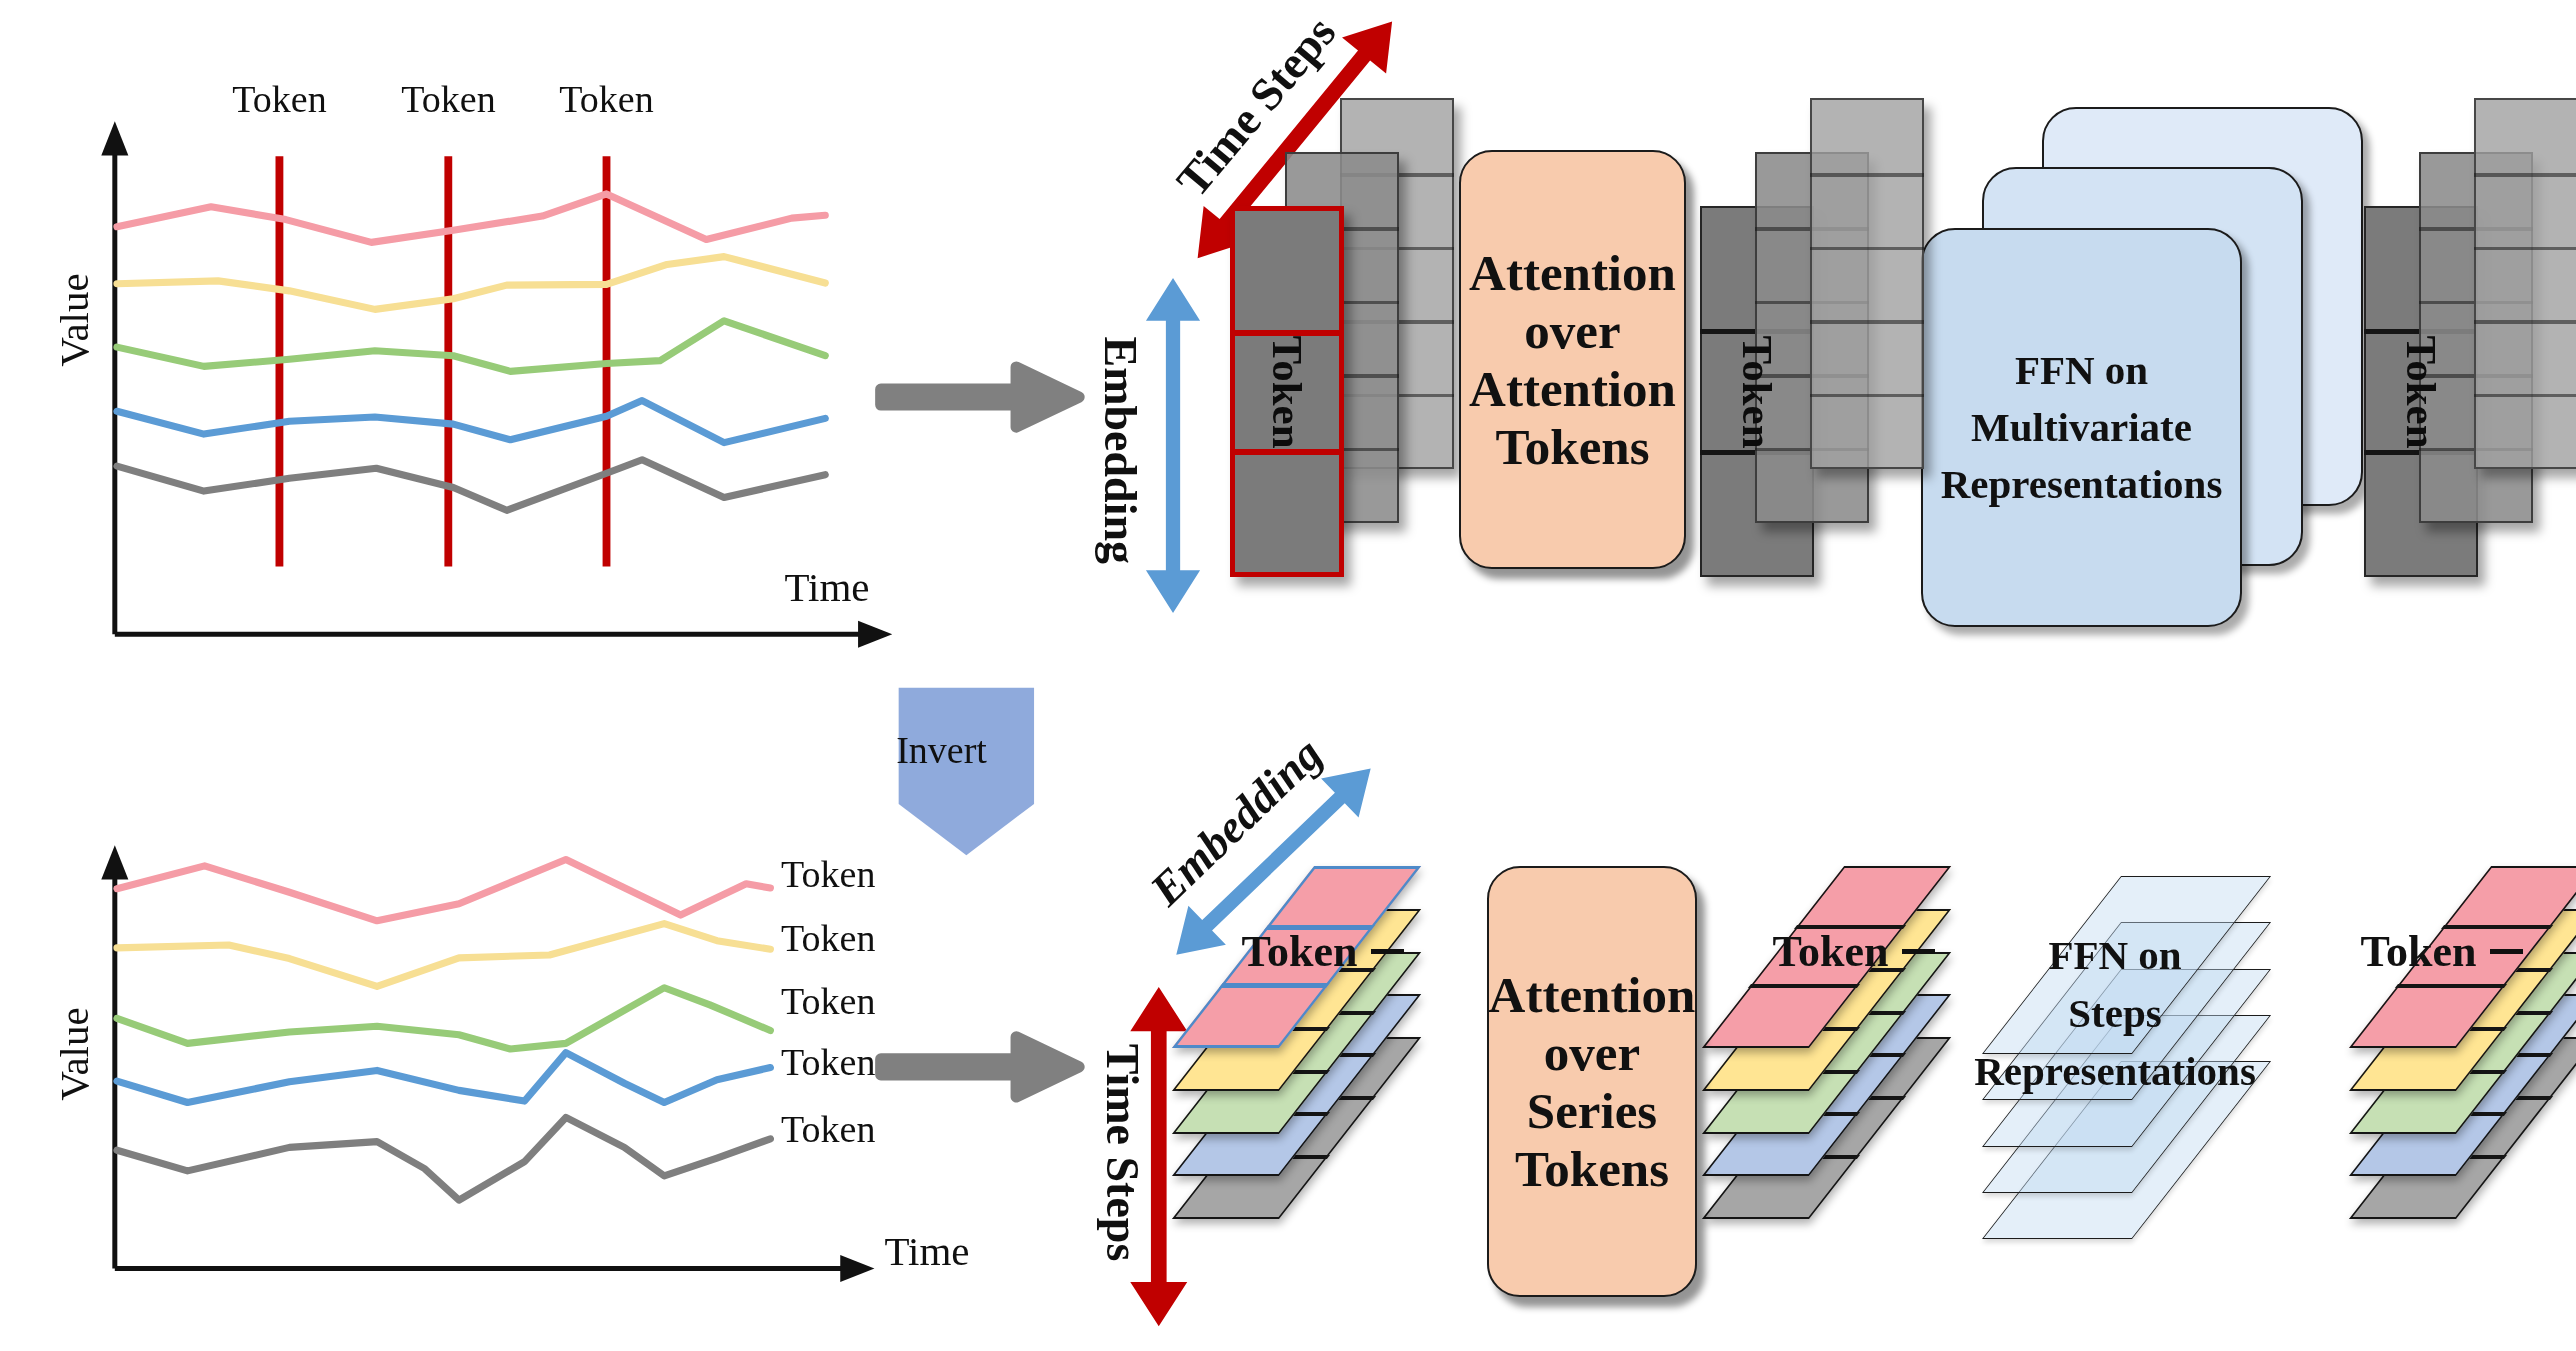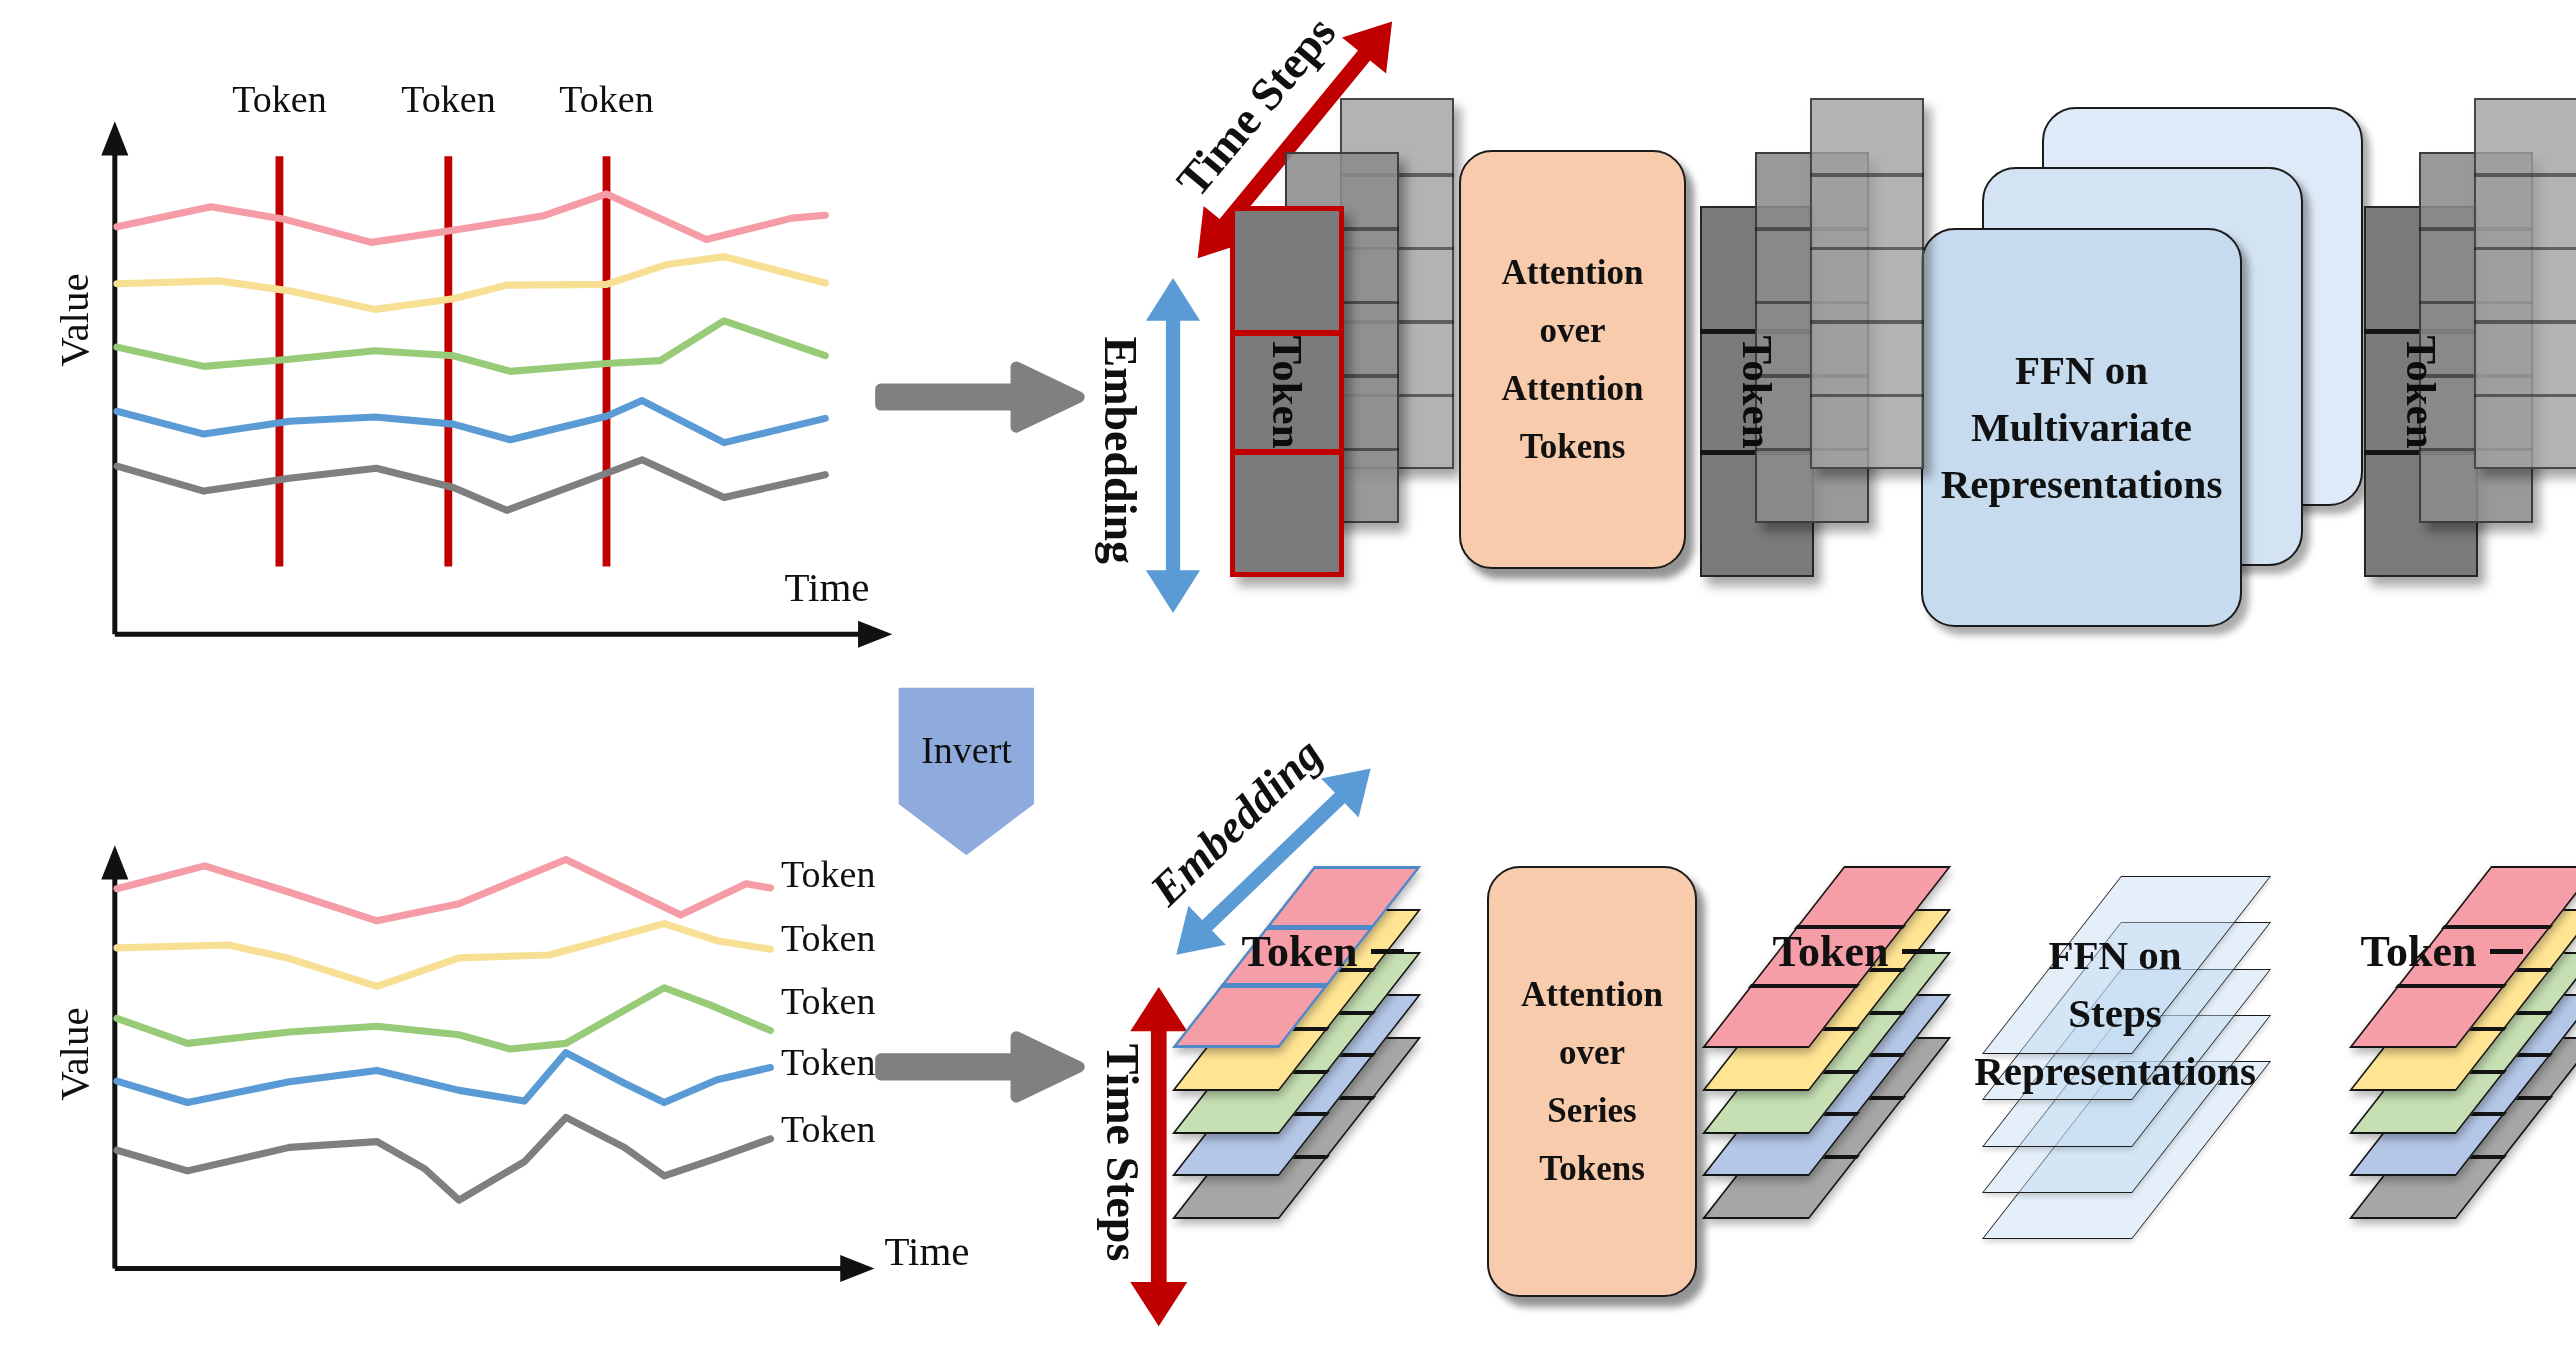--- a/index.html
+++ b/index.html
@@ -31,21 +31,21 @@
   .colgroup.ga .col.c2 { z-index:2; } .colgroup.ga .col.c3 { z-index:1; }
   .col.c2 .cdiv, .col.c3 .cdiv { height:3.6px; background:rgba(25,25,25,0.55); }
   .bd1{top:20%}.bd2{top:40%}.bd3{top:60%}.bd4{top:80%}
   .gtoken { position:absolute; z-index:9; font-weight:bold; font-size:43px; white-space:nowrap;
             transform:translate(-50%,-50%) rotate(90deg); color:#0c0c0c; }
 
   
   .peach { position:absolute; background:#F8CBAD; border:2.1px solid #1b1b1b; border-radius:33px;
            box-shadow:7.8px 9.3px 7.1px rgba(0,0,0,0.42); display:flex; flex-direction:column;
            justify-content:center; align-items:center; z-index:6; }
-  .peach p, .ffn-front p { font-weight:bold; font-size:35px; line-height:58px; text-align:center; }
+  .peach p, .ffn-front p { font-weight:bold; font-size:51px; line-height:58px; text-align:center; }
   .ffnbox { position:absolute; width:321px; height:399px; border:2.1px solid #1b1b1b; border-radius:34px;
             box-shadow:6.4px 7.8px 7.1px rgba(0,0,0,0.33); }
   .ffn-front { background:#C7DBEF; z-index:3; display:flex; flex-direction:column; justify-content:center; align-items:center; }
   .ffn-mid { background:#D3E3F4; z-index:2; }
   .ffn-back { background:#DFEAF8; z-index:1; }
   .ffn-front p { font-size:41px; line-height:57px; }
 
   
   .stack { position:absolute; width:257px; height:356px; }
   .vlayer { position:absolute; left:0; width:107px; height:182px; transform-origin:0 100%;
@@ -145,21 +145,21 @@
   <div class="lbl chart-token" style="left:741px; top:916px; text-align:left;">Token</div>
   <div class="lbl chart-token" style="left:741px; top:979px; text-align:left;">Token</div>
   <div class="lbl chart-token" style="left:741px; top:1040px; text-align:left;">Token</div>
   <div class="lbl chart-token" style="left:741px; top:1107px; text-align:left;">Token</div>
 
   <div class="lbl arrow-lbl" style="left:1102px; top:80px; width:228px; transform:rotate(-50deg);">Time Steps</div>
   <div class="lbl arrow-lbl rot-cw" style="left:973px; top:417px; width:214px;">Embedding</div>
   <div class="lbl arrow-lbl" style="left:1082px; top:795px; width:228px; transform:rotate(-44deg); font-style:italic;">Embedding</div>
   <div class="lbl arrow-lbl rot-cw" style="left:968px; top:1126px; width:228px;">Time Steps</div>
 
-  <div class="lbl invert-lbl" style="left:855px; top:728px; width:143px;">Invert</div>
+  <div class="lbl invert-lbl" style="left:830px; top:728px; width:143px;">Invert</div>
 
   <div class="colgroup ga" style="left:1190px; top:98px;">
     <div class="col c3" style="left:110px; top:0;">
       <div class="cdiv bd1"></div>
         <div class="cdiv bd2"></div>
         <div class="cdiv bd3"></div>
         <div class="cdiv bd4"></div>
     </div>
     <div class="col c2" style="left:55px; top:54px;">
       <div class="cdiv bd1"></div>

